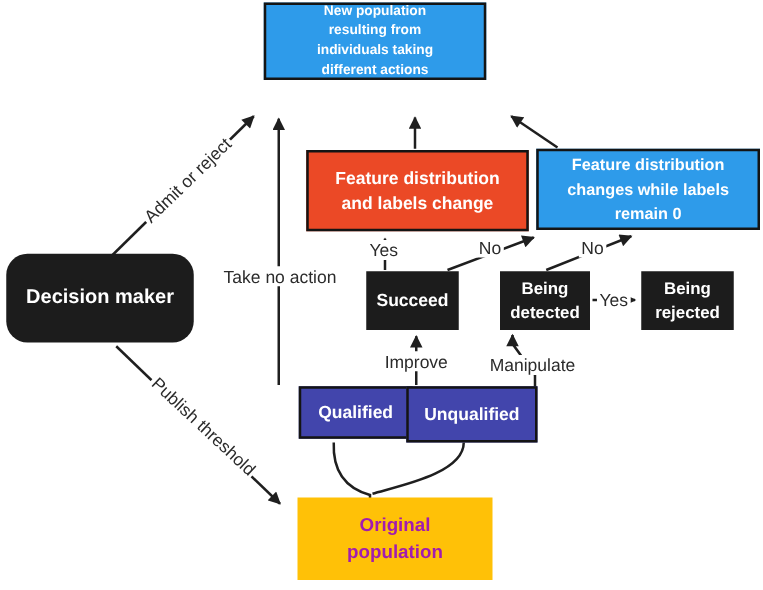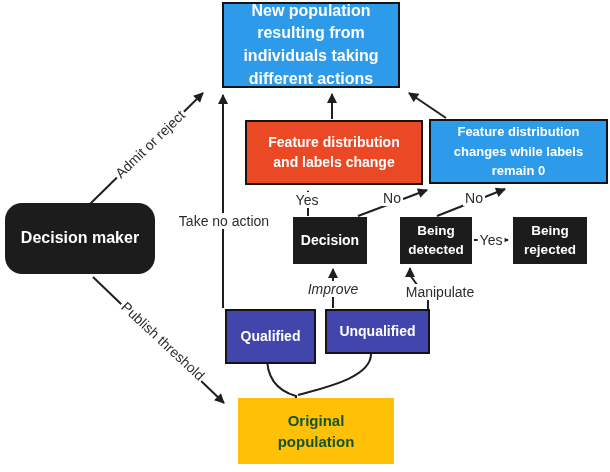--- a/index.html
+++ b/index.html
@@ -11,44 +11,44 @@
   .node{
     position:absolute;display:flex;align-items:center;justify-content:center;
     text-align:center;font-weight:bold;color:#ffffff;white-space:pre-line;
     box-sizing:border-box;line-height:1.42;
   }
   .bordered{border:2px solid #141414;}
   .blue{background:#2e9bea;}
   .orange{background:#eb4926;}
   .black{background:#1c1c1c;}
   .purple{background:#4245ac;}
-  .yellow{background:#ffc107;color:#14532d;}
-  #node-new-population{left:222px;top:2px;width:178px;height:86px;font-size:16px;}
+  .yellow{background:#ffc107;color:#a21caf;}
+  #node-new-population{left:211px;top:2px;width:178px;height:62px;font-size:11px;}
   #node-feature-change{left:245px;top:120px;width:178px;height:65px;font-size:14px;}
   #node-feature-remain{left:429px;top:119px;width:179px;height:65px;font-size:13px;line-height:1.5;}
   #node-decision-maker{left:5px;top:203px;width:150px;height:71px;border-radius:17px;font-size:16px;}
   #node-succeed{left:293px;top:217px;width:74px;height:47px;font-size:14px;}
   #node-being-detected{left:400px;top:217px;width:72px;height:47px;font-size:13.5px;line-height:1.35;}
   #node-being-rejected{left:513px;top:217px;width:74px;height:47px;font-size:13.5px;line-height:1.35;}
-  #node-qualified{left:225px;top:309px;width:91px;height:55px;font-size:14px;}
+  #node-qualified{left:239px;top:309px;width:91px;height:42px;font-size:14px;}
   #node-unqualified{left:325px;top:309px;width:105px;height:45px;font-size:14px;}
   #node-original-population{left:238px;top:398px;width:156px;height:66px;font-size:15px;}
   .edge-label{
     position:absolute;font-size:14px;color:#2b2b2b;background:#ffffff;
     padding:0 2px;white-space:nowrap;transform:translate(-50%,-50%);
   }
   .rot-up{transform:translate(-50%,-50%) rotate(-44deg);}
   .rot-down{transform:translate(-50%,-50%) rotate(43deg);}
   #lbl-take-no-action{left:224px;top:205px;margin-top:16px;}
   #lbl-yes-succeed{left:307px;top:200px;}
   #lbl-no-succeed{left:392px;top:198px;}
   #lbl-no-detected{left:474px;top:198px;}
   #lbl-yes-rejected{left:491px;top:240px;}
-  #lbl-improve{left:333px;top:289px;font-style:italic;}
-  #lbl-manipulate{left:426px;top:292px;margin-left:14px;}
+  #lbl-improve{left:333px;top:289px;}
+  #lbl-manipulate{left:426px;top:292px;}
   #lbl-admit{left:150px;top:144px;}
   #lbl-publish{left:163px;top:341px;}
 </style>
 </head>
 <body>
 
 <div id="canvas">
 
   <svg id="edges" viewBox="0 0 610 472" xmlns="http://www.w3.org/2000/svg">
     <defs>
@@ -80,21 +80,21 @@
 
   <div id="node-feature-change" class="node orange bordered">Feature distribution
 and labels change</div>
 
   <div id="node-feature-remain" class="node blue bordered">Feature distribution
 changes while labels
 remain 0</div>
 
   <div id="node-decision-maker" class="node black">Decision maker</div>
 
-  <div id="node-succeed" class="node black">Decision</div>
+  <div id="node-succeed" class="node black">Succeed</div>
 
   <div id="node-being-detected" class="node black">Being
 detected</div>
 
   <div id="node-being-rejected" class="node black">Being
 rejected</div>
 
   <div id="node-qualified" class="node purple bordered">Qualified</div>
 
   <div id="node-unqualified" class="node purple bordered">Unqualified</div>

